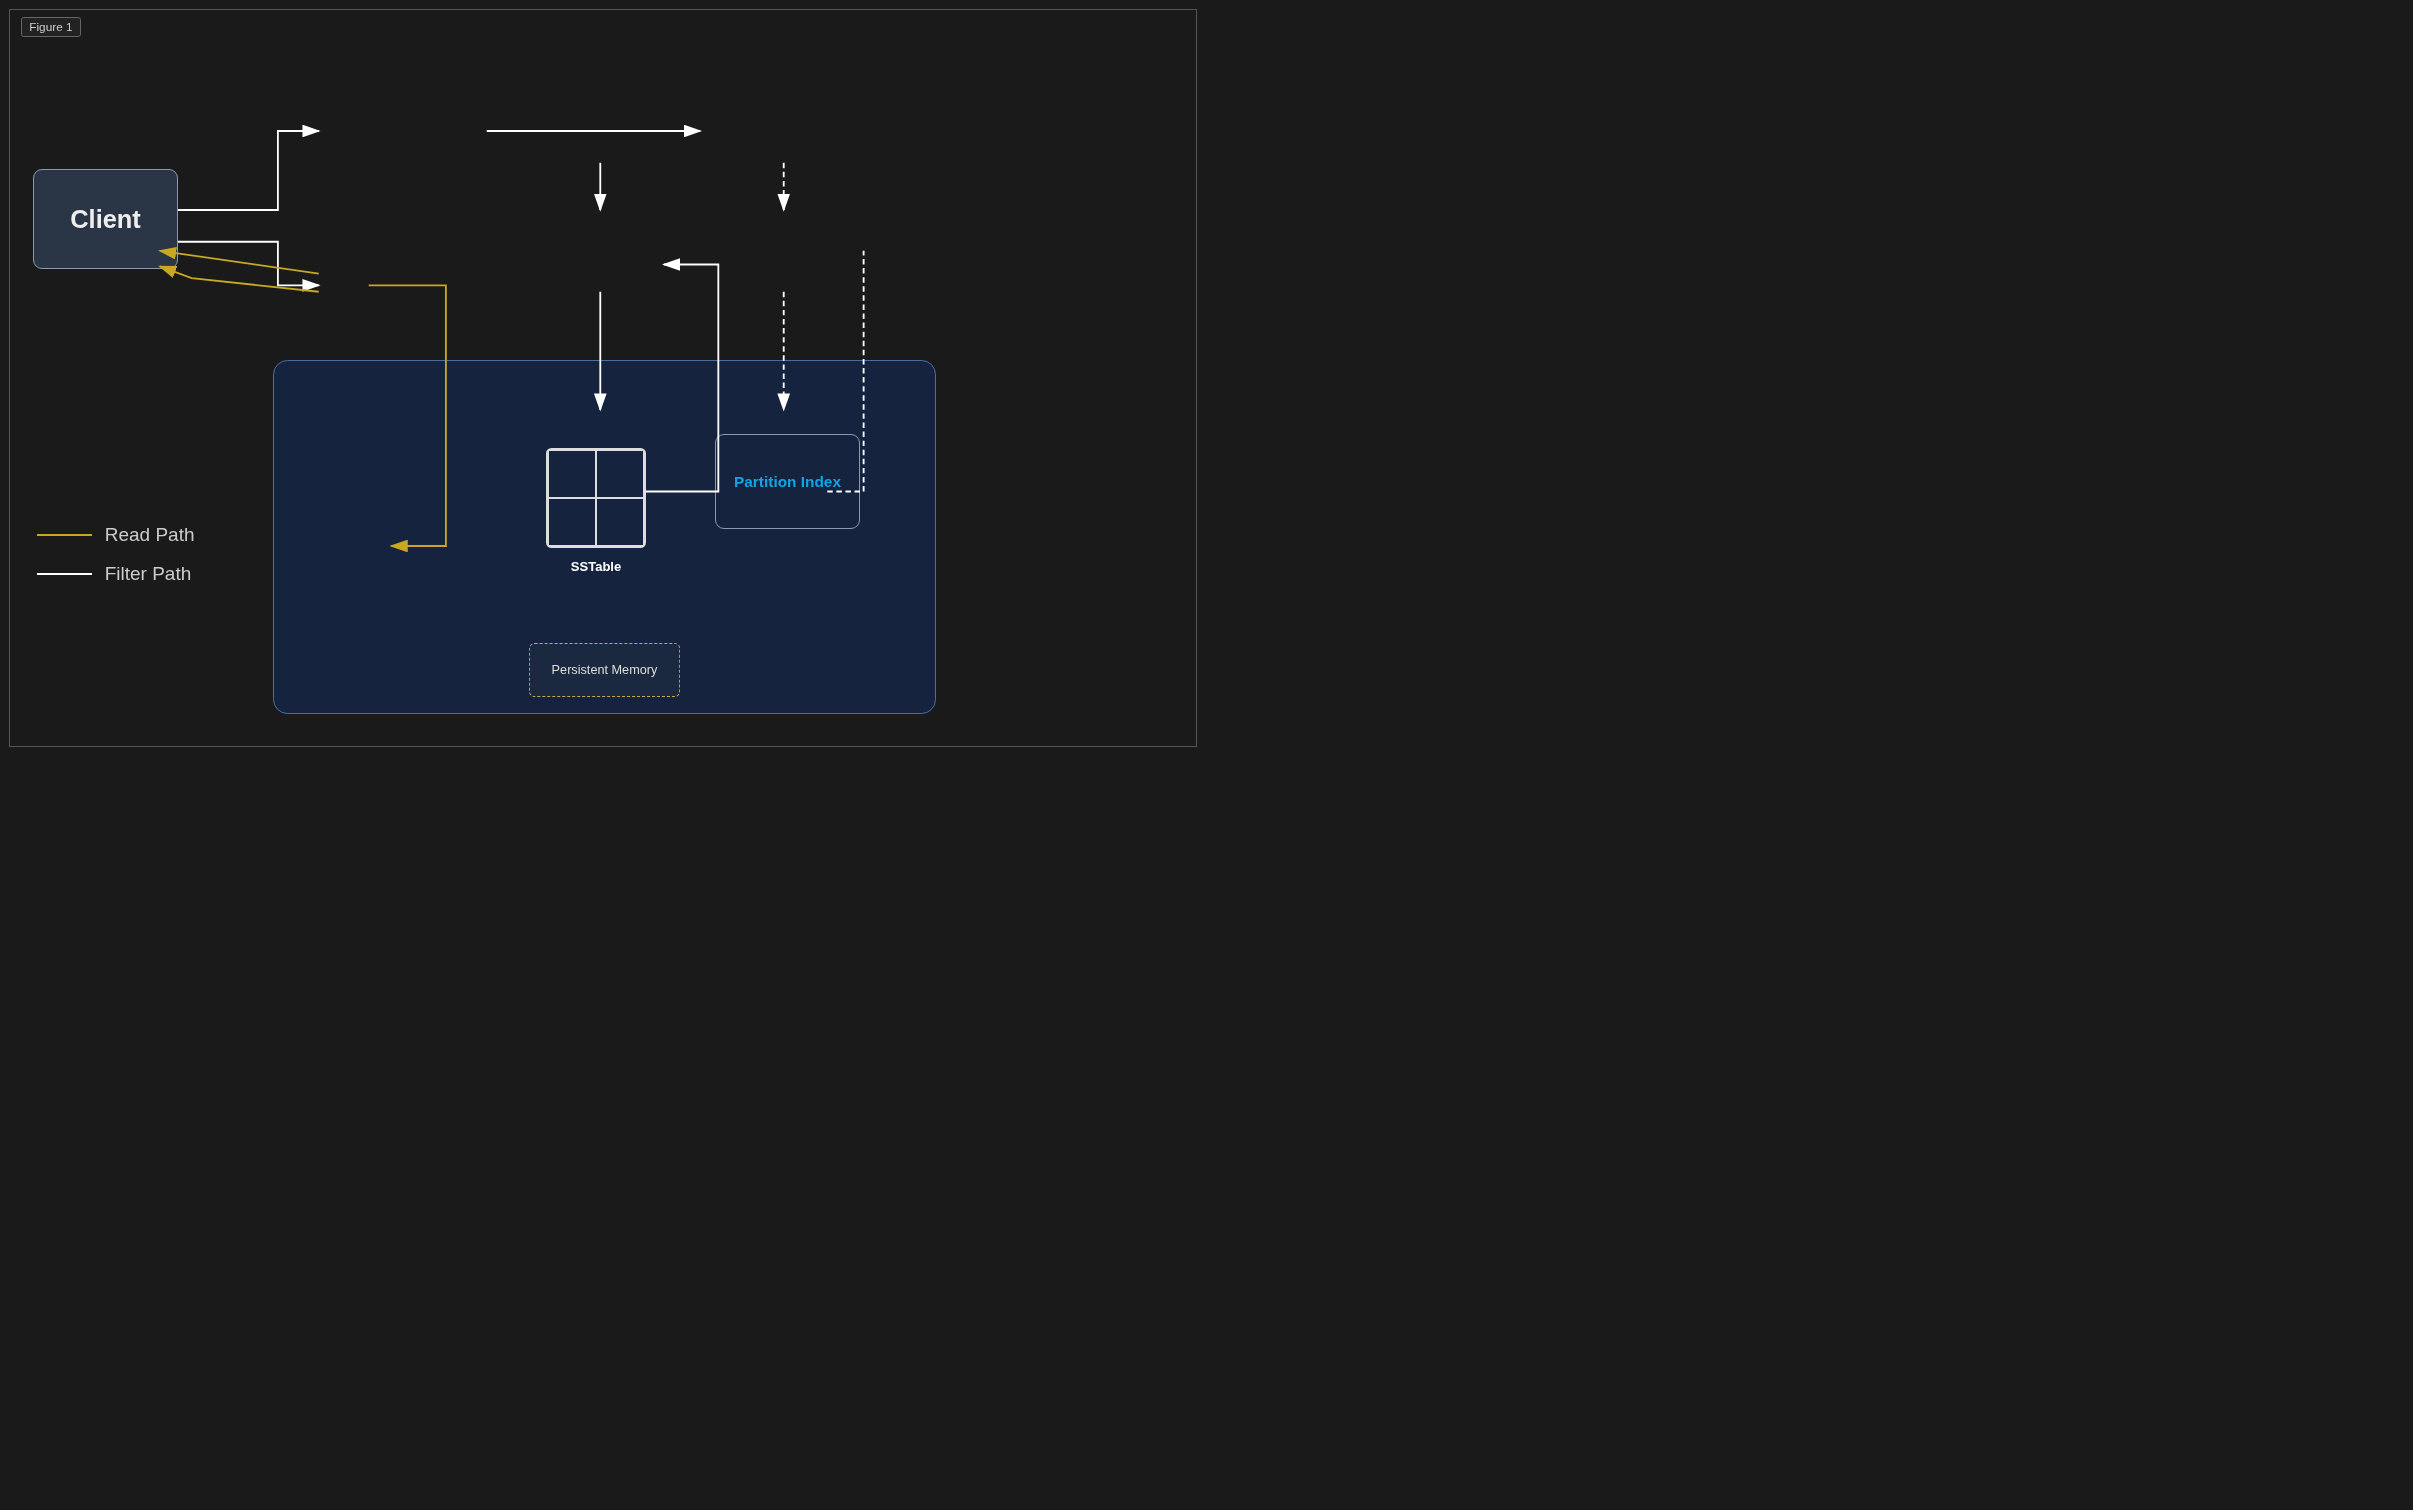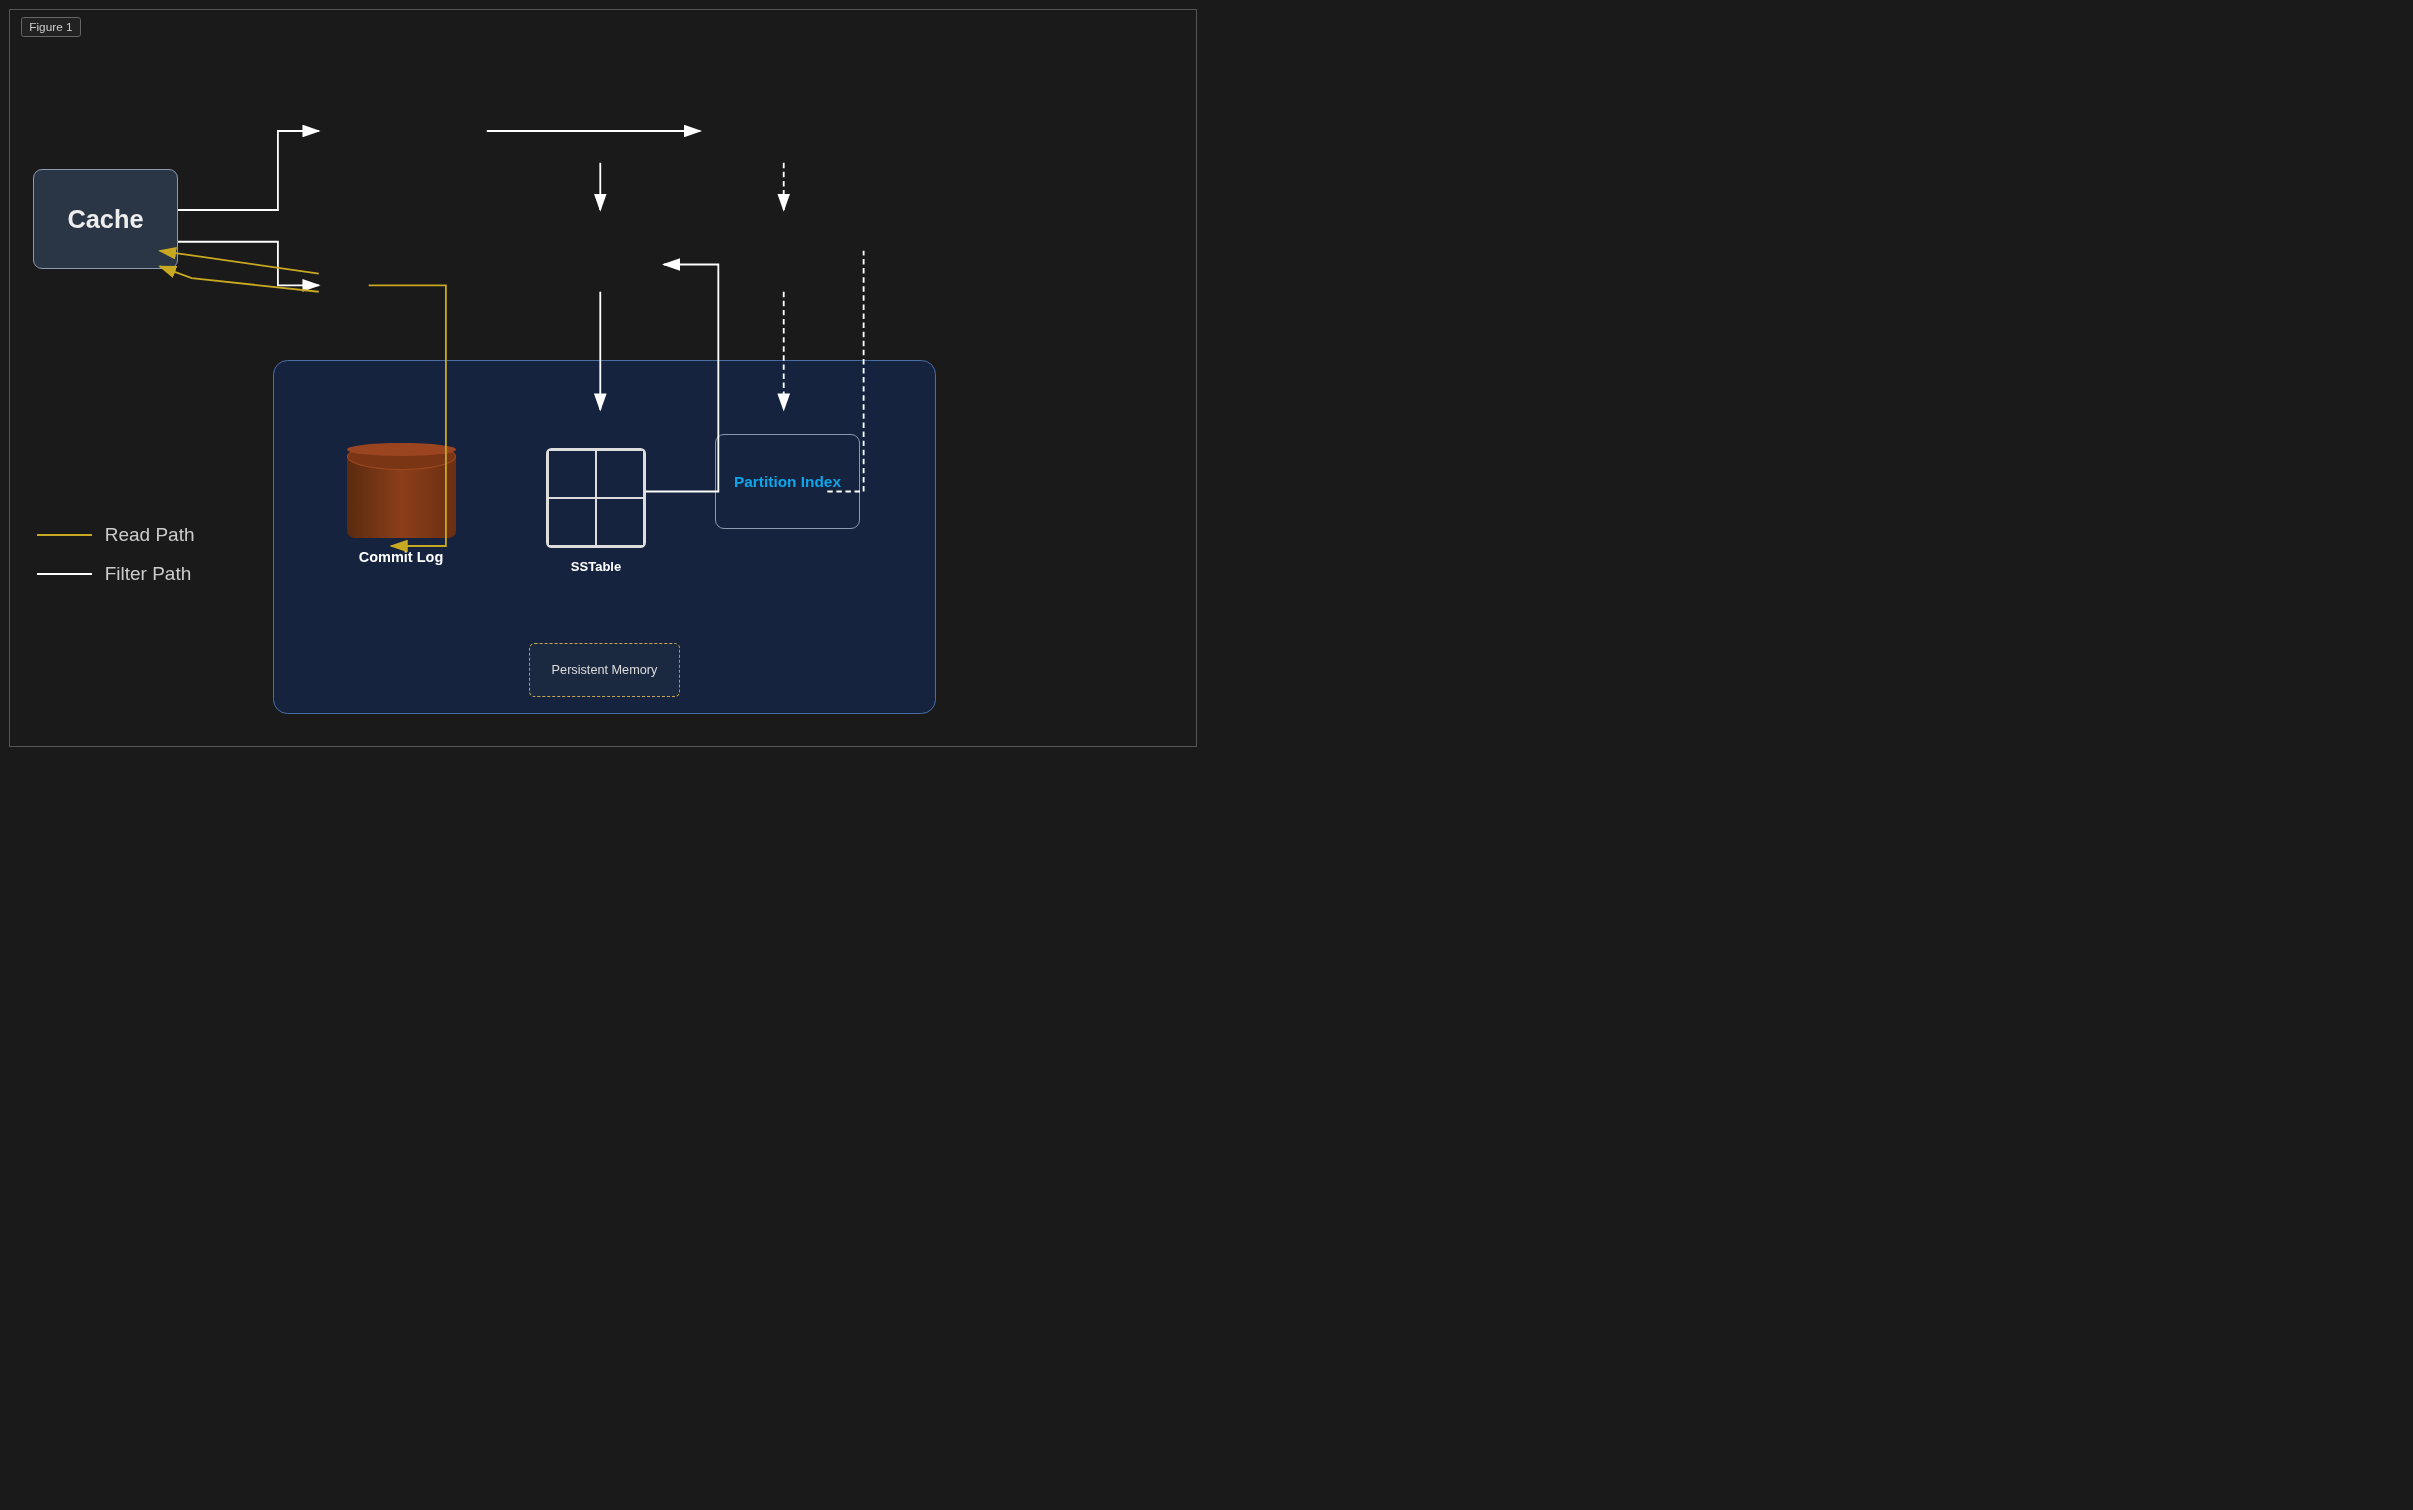--- a/index.html
+++ b/index.html
@@ -291,46 +291,38 @@
     <div class="legend-item">
       <div class="legend-line legend-line-write"></div>
       <span class="legend-text">Filter Path</span>
     </div>
   </div>
 
 
   <div class="persistent-container">
     <div class="persistent-label-box">Persistent Memory</div>
 
-    <div class="node node-commit-log">
-      <div class="cylinder">
-        <div class="cylinder-body"></div>
-        <div class="cylinder-top"></div>
-        <div class="cylinder-top-highlight"></div>
-      </div>
-      <span style="color:#fff; font-weight:bold; font-size:14.5px; margin-top:3.6px;">Commit Log</span>
-    </div>
 
     <div class="node node-sstable">
       <div class="sstable-grid">
         <div class="sstable-cell"></div>
         <div class="sstable-cell"></div>
         <div class="sstable-cell"></div>
         <div class="sstable-cell"></div>
       </div>
       <span style="color:#fff; font-weight:bold; font-size:13px; margin-top:3.6px;">SSTable</span>
     </div>
 
     <div class="node-partition-index" style="position:absolute; top:73px; left:441px; color:#0ea5e9; font-weight:bold;">
       <span>Partition Index</span>
     </div>
   </div>
 
   <div class="node node-client">
-    <span>Cache</span>
+    <span>Client</span>
   </div>
 
   <svg class="arrows-svg" viewBox="0 0 1306 810" width="1186" height="736">
     <defs>
       <marker id="arrowWhite" markerWidth="10" markerHeight="7" refX="9" refY="3.5" orient="auto">
         <polygon points="0 0, 10 3.5, 0 7" fill="white"></polygon>
       </marker>
       <marker id="arrowYellow" markerWidth="10" markerHeight="7" refX="9" refY="3.5" orient="auto">
         <polygon points="0 0, 10 3.5, 0 7" fill="#c8a820"></polygon>
       </marker>

